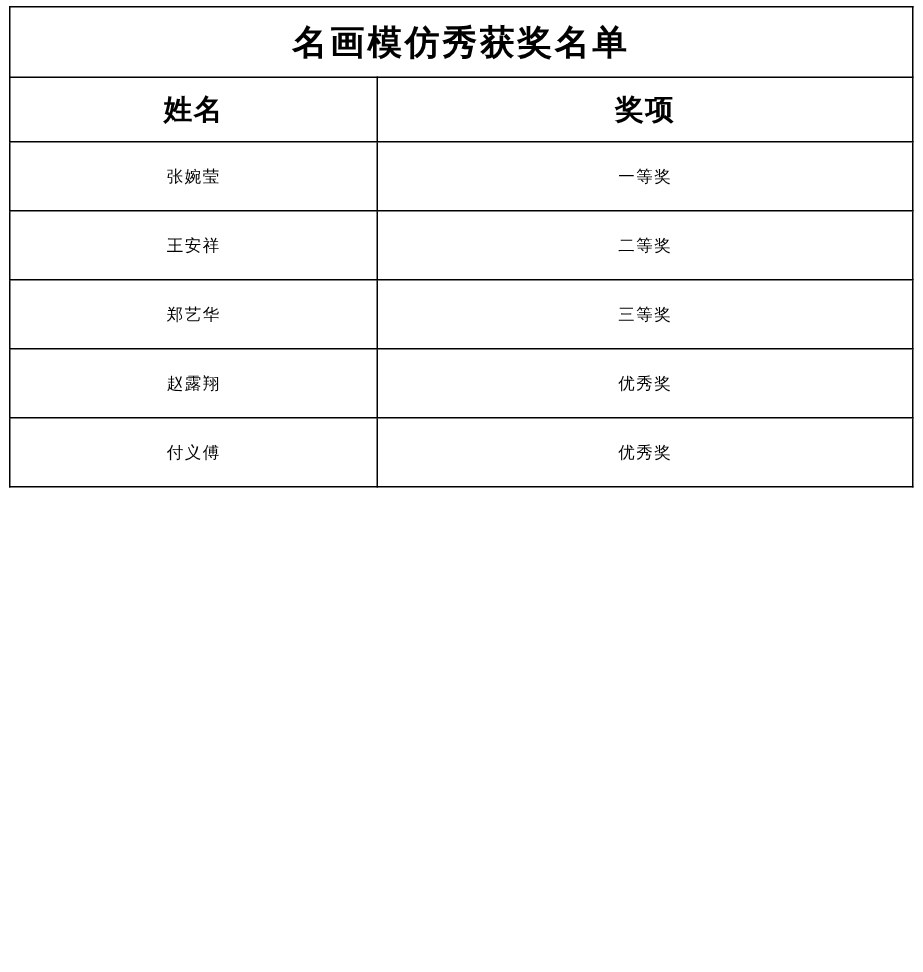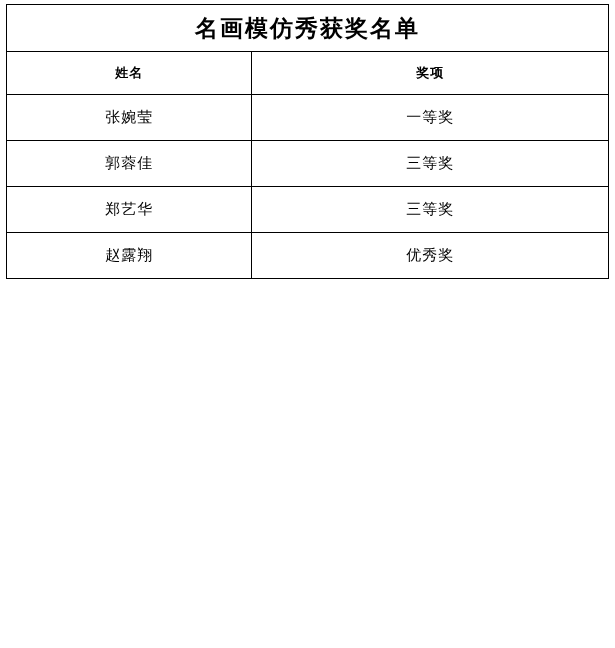--- a/index.html
+++ b/index.html
@@ -34,27 +34,27 @@
     padding: 0;
   }
   .title-cell {
     height: 46px;
     font-size: 23px;
     font-weight: bold;
     letter-spacing: 2px;
   }
   .header-cell {
     height: 42px;
-    font-size: 13px;
+    font-size: 19px;
     font-weight: bold;
     letter-spacing: 1px;
   }
   .body-cell {
     height: 45px;
-    font-size: 15px;
+    font-size: 11px;
     letter-spacing: 1px;
     font-family: Liberation Serif, serif;
   }
   .col-name { width: 245px; }
   .col-award { width: 356px; }
 </style>
 </head>
 <body>
 
 <div class="page">
@@ -69,26 +69,30 @@
       </tr>
       <tr>
         <td class="header-cell">姓名</td>
         <td class="header-cell">奖项</td>
       </tr>
       <tr>
         <td class="body-cell">张婉莹</td>
         <td class="body-cell">一等奖</td>
       </tr>
       <tr>
-        <td class="body-cell">郭蓉佳</td>
-        <td class="body-cell">三等奖</td>
+        <td class="body-cell">王安祥</td>
+        <td class="body-cell">二等奖</td>
       </tr>
       <tr>
         <td class="body-cell">郑艺华</td>
         <td class="body-cell">三等奖</td>
       </tr>
       <tr>
         <td class="body-cell">赵露翔</td>
         <td class="body-cell">优秀奖</td>
       </tr>
+      <tr>
+        <td class="body-cell">付义傅</td>
+        <td class="body-cell">优秀奖</td>
+      </tr>
     </tbody>
   </table>
 </div>
 
 </body></html>

